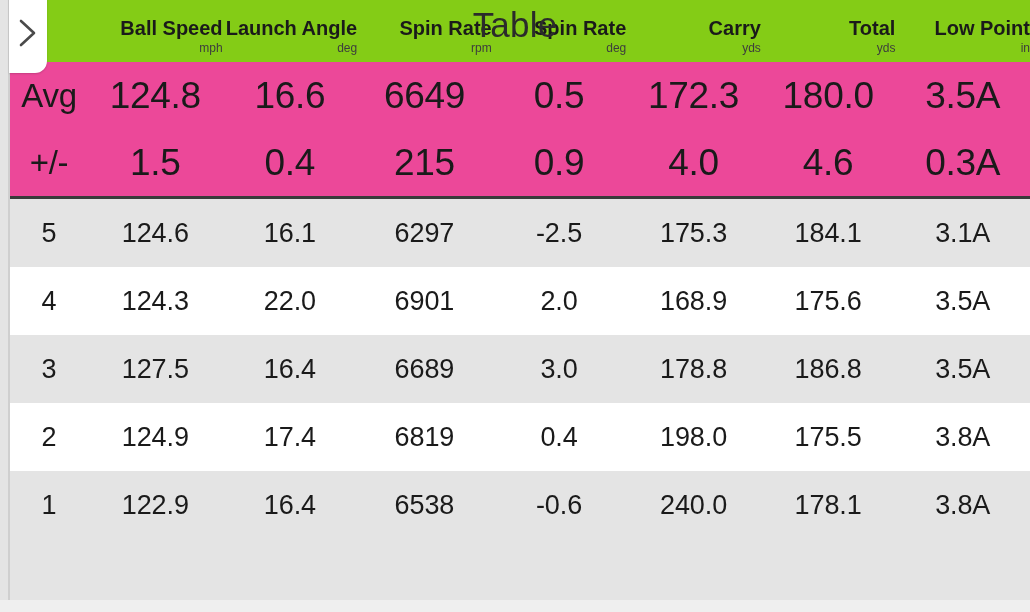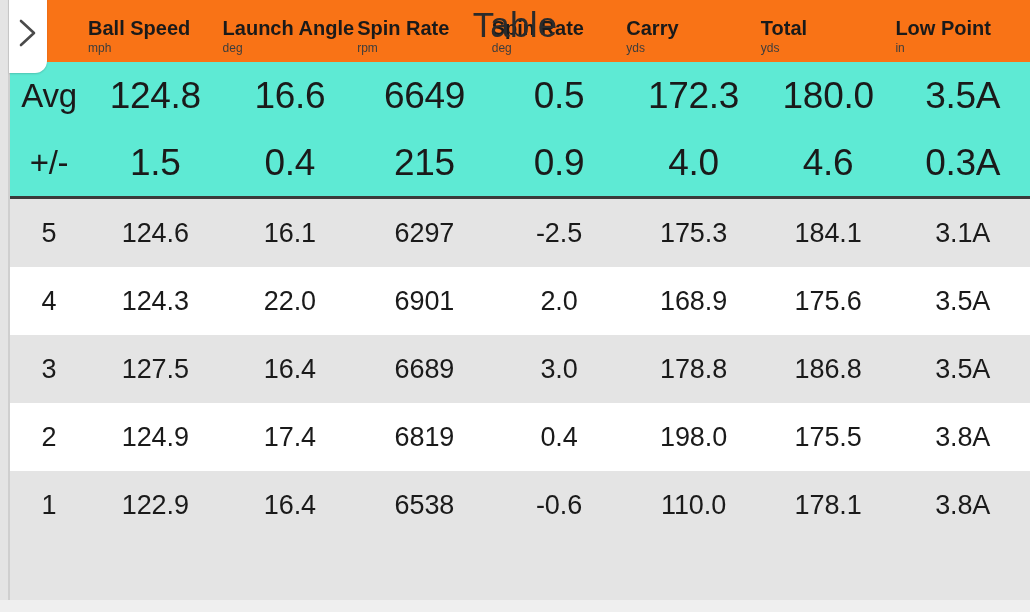--- a/index.html
+++ b/index.html
@@ -89,22 +89,22 @@
     table-layout: fixed;
     width: 1020px;
   }
   table.stats col.c-label { width: 78px; }
   table.stats col.c-data  { width: 134.5px; }
 
   thead th {
     height: 56px;
     vertical-align: bottom;
     padding: 0 0 6px 0;
-    background: #f97316;
-    text-align: left;
+    background: #84cc16;
+    text-align: right;
     font-weight: normal;
   }
   .hdr-name {
     display: block;
     font-size: 20px;
     font-weight: bold;
     color: #1a1a1a;
     line-height: 22px;
     white-space: nowrap;
   }
@@ -117,21 +117,21 @@
     margin-top: 1px;
   }
 
   tbody td {
     text-align: center;
     color: #1a1a1a;
     padding: 0;
   }
 
   
-  tr.summary-row { background: #5eead4; height: 67px; }
+  tr.summary-row { background: #ec4899; height: 67px; }
   tr.summary-row td {
     font-size: 37px;
     font-weight: 300;
     line-height: 67px;
     letter-spacing: -0.3px;
   }
   tr.summary-row td.lbl {
     font-size: 33px;
   }
   tr.summary-row.last-summary td {
@@ -290,21 +290,21 @@
           <td>175.5</td>
           <td>3.8A</td>
         </tr>
 
         <tr class="shot-row odd">
           <td>1</td>
           <td>122.9</td>
           <td>16.4</td>
           <td>6538</td>
           <td>-0.6</td>
-          <td>110.0</td>
+          <td>240.0</td>
           <td>178.1</td>
           <td>3.8A</td>
         </tr>
 
       </tbody>
     </table>
   </div>
 
   <div id="bottom-strip"></div>
 

